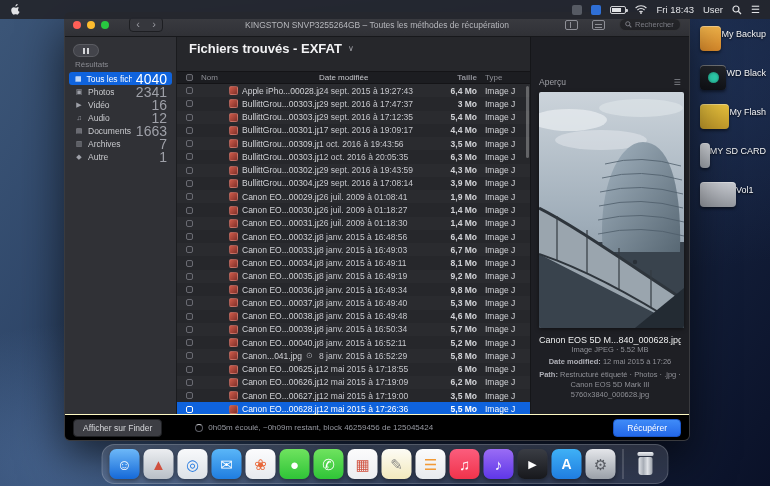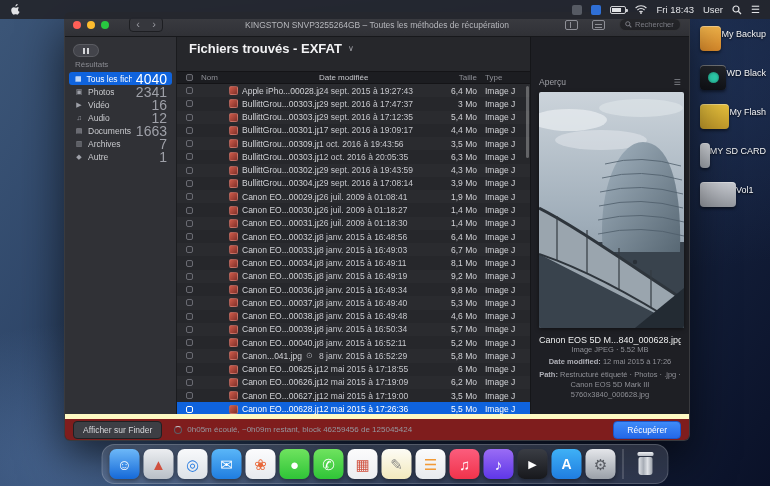--- a/index.html
+++ b/index.html
@@ -78,37 +78,37 @@
   .rows{height:332px;overflow:hidden;position:relative;}
   .file-row{height:13.28px;cursor:default;}
   .rows > div:nth-of-type(odd){background:rgba(255,255,255,0.018);}
   .cell{font-size:8.5px;color:#d2d3d7;white-space:nowrap;overflow:hidden;}
   .c-name{display:flex;align-items:center;gap:4px;padding-left:28px;}
   .theader .c-name{padding-left:0;}
   .ficon{width:9px;height:9px;border-radius:2px;flex:none;background:linear-gradient(135deg,#cd5a49,#82312a);border:1px solid rgba(255,255,255,0.18);}
   .fname{overflow:hidden;white-space:nowrap;}
   .eye{font-size:8px;color:#9fa0a6;}
   .c-date{color:#c6c7cc;}
-  .c-size{text-align:right;padding-right:8px;}
+  .c-size{text-align:right;padding-right:8px;font-weight:bold;}
   .file-row.sel{background:#0f63dd !important;}
   .file-row.sel .cell,.file-row.sel .c-date{color:#fff;}
   .file-row.sel .cb{border-color:#fff;background:transparent;}
   .vscroll{position:absolute;right:1px;top:2px;width:3px;height:72px;background:rgba(255,255,255,0.28);border-radius:2px;}
   
   .preview{flex:1;background:#1e1f24;border-left:1px solid #151619;padding:0 8px;min-width:0;}
   .pv-head{margin:40px 0 5px;display:flex;justify-content:space-between;align-items:center;font-size:8.5px;color:#9fa0a6;}
   .pv-opt{font-size:8px;color:#8a8b92;}
   .photo{width:145px;height:236px;border-radius:2px;overflow:hidden;box-shadow:0 1px 4px rgba(0,0,0,0.5);}
   .photo svg{display:block;}
   .pv-name{margin-top:7px;font-size:9px;color:#eceded;text-align:center;white-space:nowrap;overflow:hidden;}
   .pv-kind{font-size:7.5px;color:#8f9096;text-align:center;}
   .pv-meta{margin-top:3px;font-size:7.5px;color:#8f9096;text-align:center;line-height:1.35;}
   .pv-meta .lab{color:#b0b1b8;font-weight:bold;}
   
-  .wfooter{height:26px;flex:none;background:#7f1d1d;border-top:5px solid #fef9c3;display:flex;align-items:center;padding:0 8px;gap:6px;}
+  .wfooter{height:26px;flex:none;background:#000000;border-top:1px solid #fef9c3;display:flex;align-items:center;padding:0 8px;gap:27px;}
   .btn-dark{background:#3d3e44;border:1px solid #1f2023;color:#d6d7da;font-size:8.5px;padding:3px 9px;border-radius:4px;cursor:default;}
   .prog{flex:1;display:flex;align-items:center;gap:5px;font-size:8px;color:#9698a0;margin-left:6px;min-width:0;}
   .prog span{white-space:nowrap;overflow:hidden;}
   .spin{width:8px;height:8px;border:1.5px solid #5d5e66;border-top-color:#c4c5ca;border-radius:50%;flex:none;display:inline-block;}
   .btn-blue{background:linear-gradient(#3f8bf8,#2468e8);border:1px solid #1b56c9;color:#fff;font-size:8.5px;padding:3px 13px;border-radius:4px;cursor:default;}
   
   .dock{position:absolute;bottom:2px;left:50%;transform:translateX(-50%);height:40px;display:flex;align-items:center;gap:4px;
     padding:3px 7px;background:rgba(165,175,195,0.22);border:1px solid rgba(255,255,255,0.18);border-radius:13px;z-index:50;}
   .dock-item{width:30px;height:30px;border-radius:7px;display:flex;align-items:center;justify-content:center;flex:none;
     box-shadow:0 2px 4px rgba(0,0,0,0.35);cursor:default;position:relative;}

